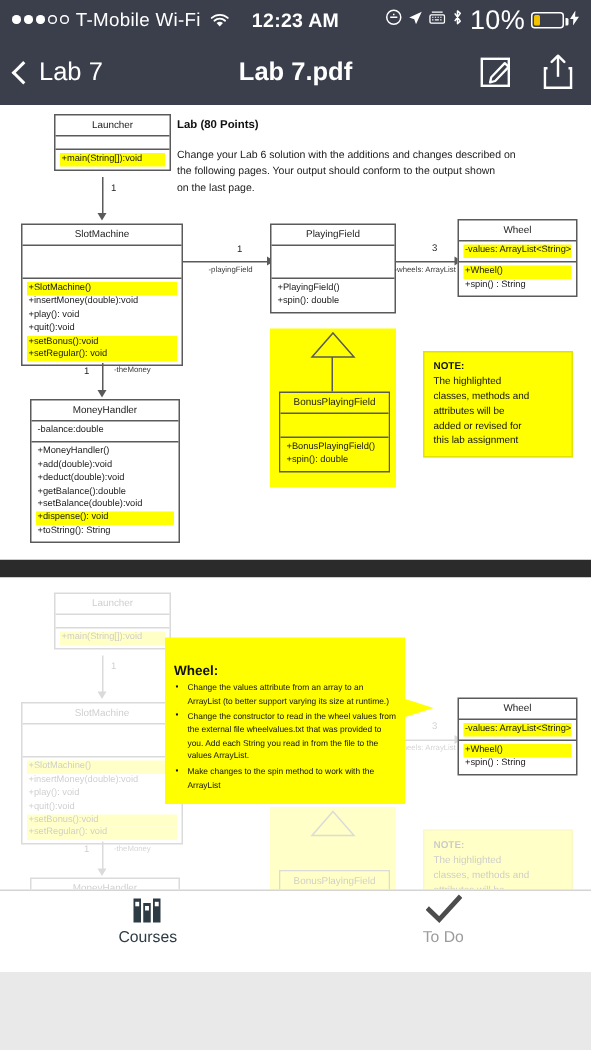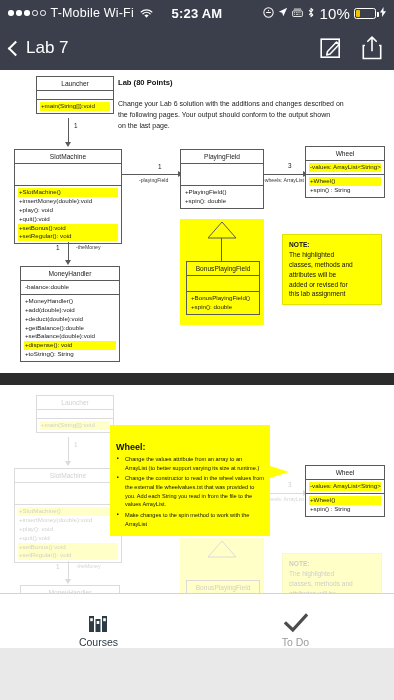--- a/index.html
+++ b/index.html
@@ -19,21 +19,21 @@
   }
   .sb-left { display: flex; align-items: center; gap: 5px; }
   .dots { display: flex; align-items: center; gap: 2.5px; }
   .dot { width: 5.5px; height: 5.5px; border-radius: 50%; background: #fff; }
   .dot.empty { background: transparent; border: 1px solid #fff; width: 5.5px; height: 5.5px; }
   .carrier { font-size: 12.5px; }
   .wifi { display: inline-block; width: 13px; height: 11px; position: relative; margin-left: 1px; }
   .sb-center { position: absolute; left: 0; right: 0; text-align: center; font-size: 13px; font-weight: 600; pointer-events: none; }
   .sb-right { margin-left: auto; display: flex; align-items: center; gap: 4px; position: relative; z-index: 2; }
   .sb-ic { font-size: 11px; line-height: 1; display: inline-block; }
-  .batt-pct { font-size: 15px; }
+  .batt-pct { font-size: 18px; }
   .batt { width: 22px; height: 11px; border: 1.3px solid #fff; border-radius: 2.5px; position: relative; display: inline-block; }
   .batt::after { content: ""; position: absolute; right: -3.5px; top: 3px; width: 2px; height: 5px; background: #fff; border-radius: 0 1px 1px 0; }
   .batt-fill { position: absolute; left: 1px; top: 1px; bottom: 1px; width: 20%; background: #f2c200; border-radius: 1px; }
 
   
   .navbar {
     height: 44px; background: #3b3f4c; color: #ffffff;
     display: flex; align-items: center; padding: 0 10px; position: relative;
   }
   .nav-back { display: flex; align-items: center; gap: 5px; cursor: pointer; z-index: 2; }
@@ -94,21 +94,21 @@
   .callout li::before { content: "▪"; position: absolute; left: 1px; top: -1px; font-size: 5.5px; }
   .co-tail { position: absolute; width: 0; height: 0; border-top: 7px solid transparent; border-bottom: 7px solid transparent; border-left: 22px solid #ffff00; z-index: 30; }
 
   
   .faded { opacity: 0.22; }
 
   
   .tabbar {
     position: absolute; bottom: 0; left: 0; right: 0; height: 55px;
     background: #ffffff; border-top: 1px solid #d4d4d4;
-    display: flex; align-items: flex-end;
+    display: flex; align-items: flex-start;
   }
   .tab { flex: 1; display: flex; flex-direction: column; align-items: center; justify-content: center; gap: 3px; cursor: pointer; }
   .tab-ic { height: 22px; display: flex; align-items: flex-end; }
   .tab-label { font-size: 10.5px; color: #9b9b9b; }
   .tab.active .tab-label { color: #2d3b45; font-weight: 400; }
 </style>
 </head>
 <body>
 
 <div class="phone">
@@ -124,21 +124,21 @@
       </span>
       <span class="carrier">T-Mobile Wi-Fi</span>
       <span class="wifi">
         <svg width="13" height="11" viewBox="0 0 16 12">
             <path d="M8 11.2 5.4 8.3a3.9 3.9 0 0 1 5.2 0L8 11.2z" fill="#fff"></path>
             <path d="M3.6 6.4a6.6 6.6 0 0 1 8.8 0" stroke="#fff" stroke-width="1.5" fill="none" stroke-linecap="round"></path>
             <path d="M1.4 4.1a9.8 9.8 0 0 1 13.2 0" stroke="#fff" stroke-width="1.5" fill="none" stroke-linecap="round"></path>
           </svg>
       </span>
     </div>
-    <div class="sb-center">5:23 AM</div>
+    <div class="sb-center">12:23 AM</div>
     <div class="sb-right">
       <span class="sb-ic">
         <svg width="11" height="11" viewBox="0 0 12 12">
             <circle cx="6" cy="6" r="5.1" stroke="#fff" stroke-width="1.1" fill="none"></circle>
             <path d="M3.4 6h5.2" stroke="#fff" stroke-width="1.1"></path>
             <path d="M6 3.4v1.2" stroke="#fff" stroke-width="1.1"></path>
           </svg>
       </span>
       <span class="sb-ic">
         <svg width="10" height="10" viewBox="0 0 12 12">
@@ -167,20 +167,21 @@
           </svg>
       </span>
     </div>
   </div>
 
   <div class="navbar">
     <div class="nav-back">
       <span class="chev"></span>
       <span class="nav-back-label">Lab 7</span>
     </div>
+    <div class="nav-title">Lab 7.pdf</div>
     <div class="nav-actions">
       <span class="nav-ic">
         <svg width="22" height="24" viewBox="0 0 22 24">
             <rect x="1.2" y="3.2" width="18" height="18" stroke="#fff" stroke-width="1.6" fill="none"></rect>
             <path d="M7.5 15.5l9-9.4 2.6 2.5-9 9.4-3.4.9.8-3.4z" fill="#3b3f4c" stroke="#fff" stroke-width="1.5" stroke-linejoin="round"></path>
           </svg>
       </span>
       <span class="nav-ic">
         <svg width="20" height="24" viewBox="0 0 20 24">
             <path d="M3 9.5H1.3v13h17.4v-13H17" stroke="#fff" stroke-width="1.6" fill="none"></path>

